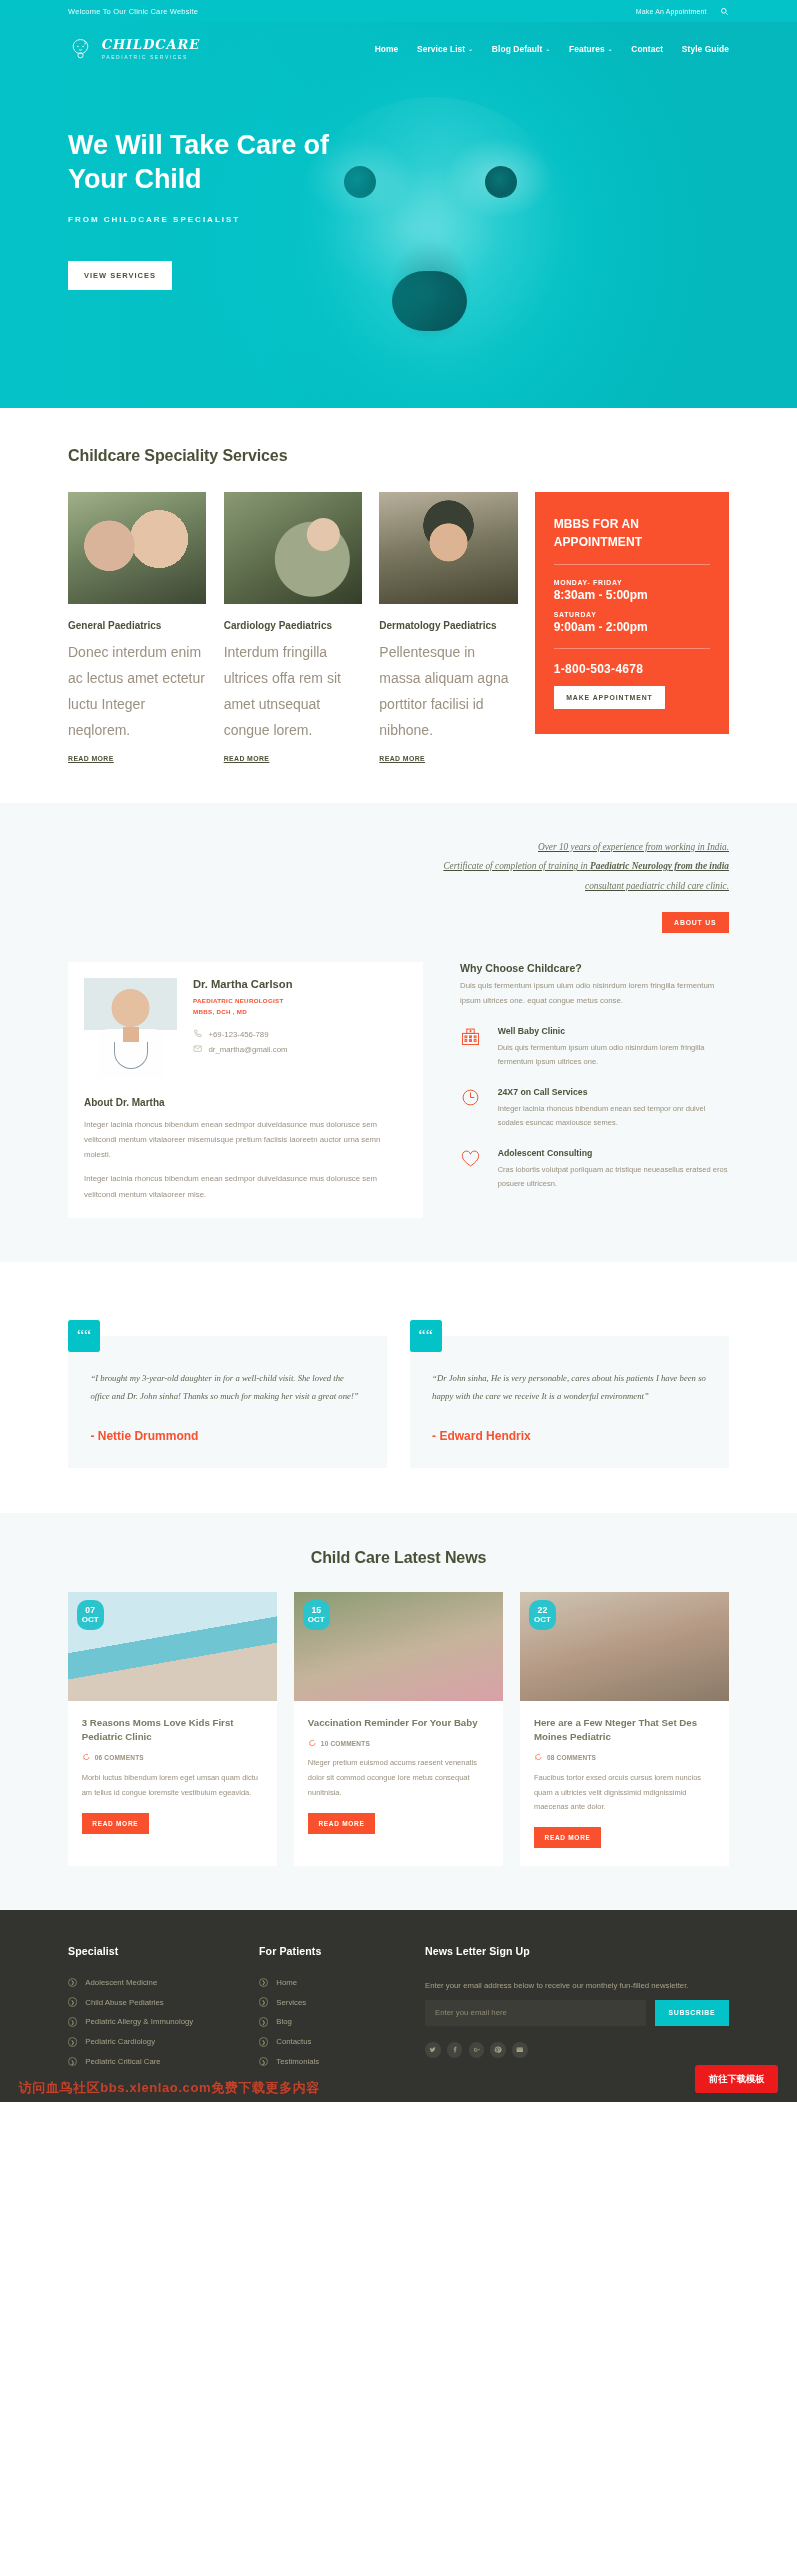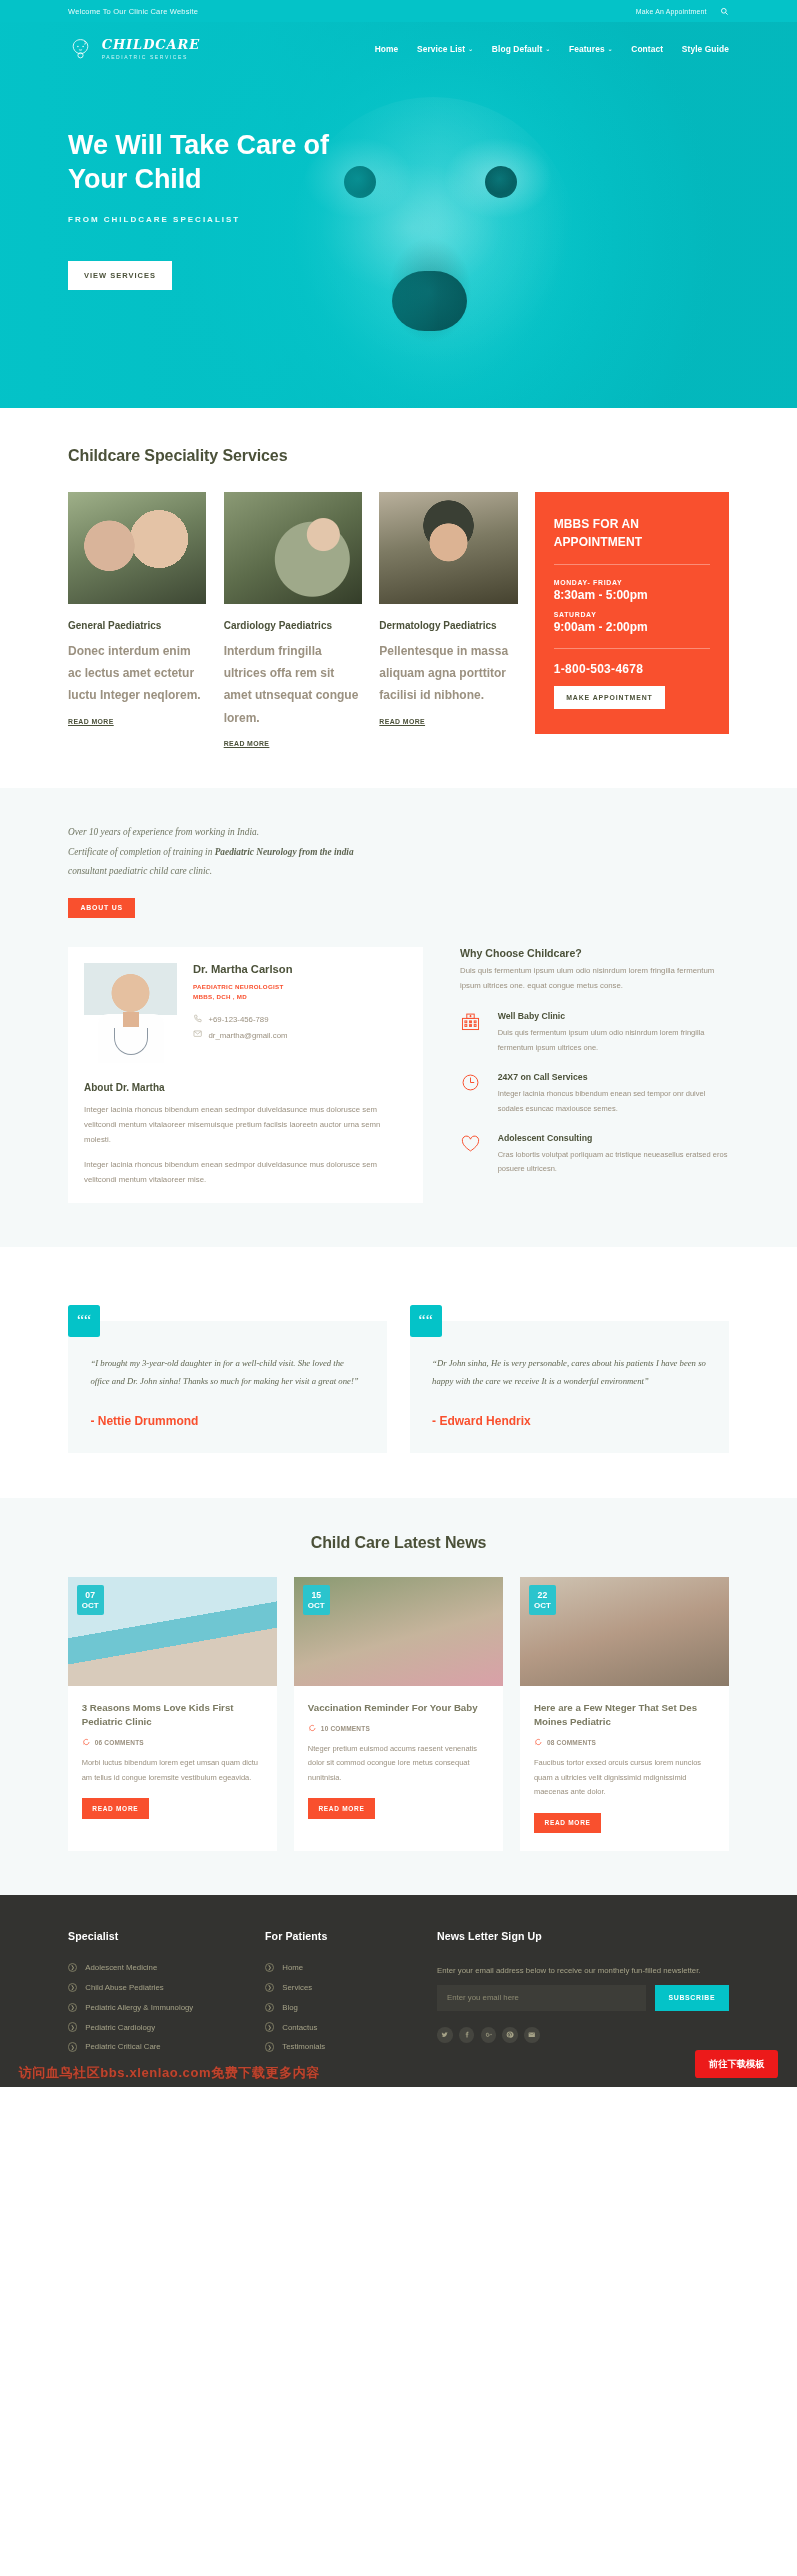--- a/index.html
+++ b/index.html
@@ -126,41 +126,41 @@
       linear-gradient(160deg,#9fb089 0%, #6e7f5d 45%, #3d4733 100%); }
   .ph2 { background:
       radial-gradient(circle at 72% 38%, #e3c6ab 0 16px, transparent 17px),
       radial-gradient(circle at 64% 60%, #9fa98a 0 37px, transparent 38px),
       linear-gradient(150deg,#8b9a75 0%, #5d6c4b 50%, #343d29 100%); }
   .ph3 { background:
       radial-gradient(circle at 50% 45%, #dcb393 0 18.7px, transparent 19.3px),
       radial-gradient(circle at 50% 30%, #3a3f34 0 25px, transparent 25.5px),
       linear-gradient(170deg,#b9b09c 0%, #7d7a63 45%, #45422f 100%); }
   .svc-name { font-size: 10px; font-weight: 700; color: #4b5139; margin-top: 16px; }
-  .svc-desc { font-size: 12px; color: #9b9180; line-height: 1.85; margin-top: 8.7px; font-weight: bold; }
+  .svc-desc { font-size: 14px; color: #9b9180; line-height: 1.85; margin-top: 8.7px; }
   .read-more {
     display: inline-block; margin-top: 11.2px;
     font-size: 6.9px; font-weight: 700; letter-spacing: 0.4px;
     color: #4b5139; text-decoration: underline;
   }
   .appt-card { background: #f9502e; color: #fff; padding: 22.4px 18.7px 25px; }
   .appt-title { font-size: 12px; font-weight: 700; line-height: 1.5; letter-spacing: 0.1px; }
   .appt-hr { height:0.6px; background: rgba(255,255,255,.35); margin: 13.7px 0; }
   .appt-day { font-size: 6.9px; font-weight: 700; letter-spacing: 0.7px; margin-top: 8.7px;}
   .appt-time { font-size: 12px; font-weight: 700; margin-top: 2.5px; }
   .appt-phone { font-size: 12px; font-weight: 700; letter-spacing: 0.3px; }
   .btn-appt {
     display:inline-block; margin-top: 10px; background:#fff; color:#4b5139;
     font-size: 6.9px; font-weight: 700; letter-spacing: 0.9px;
     padding: 8px 12.5px; text-decoration:none;
   }
 
   
   .about { background: #f5f9f9; padding: 35px 0 44px; }
-  .about-intro { text-align:left; }
+  .about-intro { text-align:right;text-decoration:underline; }
   .about-intro p {
     font-family: "Liberation Serif", serif;
     font-style: italic; font-size: 9.3px; color: #6f7561;
     line-height: 2.1;
   }
   .about-intro p b { font-weight: 700; color:#5d6450; }
   .btn-orange {
     display:inline-block; margin-top: 16px; background:#f9502e; color:#fff;
     font-size: 6.9px; font-weight: 700; letter-spacing:0.8px;
     padding: 6.9px 12.5px; text-decoration:none;
@@ -214,40 +214,40 @@
   
   .news { background:#f5f9f9; padding: 36px 0 44px; }
   .news-grid { display:grid; grid-template-columns:repeat(3,1fr); gap:0 17.4px; margin-top: 25px; }
   .news-card { background:#fff; }
   .news-img { height: 109px; position:relative; }
   .ni1 { background: linear-gradient(170deg,#cde8ee 0 42%, #6fc6d2 42% 60%, #d8cbbb 60% 100%); }
   .ni2 { background: linear-gradient(165deg,#8a9a72 0%, #c6b49c 55%, #d9a0a8 100%); }
   .ni3 { background: linear-gradient(165deg,#cfc4b3 0%, #b59a85 50%, #8a7a68 100%); }
   .date-badge {
     position:absolute; left:8.7px; top:8.7px; width:27px; padding:4.4px 0;
-    background:#2bc4cd; color:#fff; text-align:center; border-radius:2px;
+    background:#2bc4cd; color:#fff; text-align:center; border-radius:10px;
     font-weight:700; line-height:1.25;
   }
   .date-badge .d { font-size: 8.7px; }
   .date-badge .m { font-size: 8px; }
   .news-body { padding: 15px 13.7px 17.4px; }
   .news-title { font-size:9.7px; font-weight:700; color:#7b7a62; line-height:1.5; }
   .news-meta { display:flex; align-items:center; gap:5px; margin-top:8.7px; }
   .news-meta svg { width:8px; height:8px; color:#f9502e; }
   .news-meta span { font-size:6.5px; font-weight:700; color:#9b9180; letter-spacing:0.2px; }
   .news-desc { font-size:7.5px; color:#9b9180; line-height:1.95; margin-top:8.7px; }
   .btn-read {
     display:inline-block; margin-top:12.5px; background:#f9502e; color:#fff;
     font-size:6.5px; font-weight:700; letter-spacing:0.7px;
     padding:6.9px 10.6px; text-decoration:none;
   }
 
   
   .footer { background:#333330; color:#b4b095; padding: 35px 0 25px; position: relative;}
-  .foot-grid { display:grid; grid-template-columns: 187px 162px 1fr; gap: 0 10px; }
+  .foot-grid { display:grid; grid-template-columns: 187px 162px 1fr; gap: 0 4px; }
   .foot-h { color:#fff; font-size:10.6px; font-weight:700; letter-spacing:0.1px; }
   .foot-list { list-style:none; margin-top: 21px; }
   .foot-list li { display:flex; align-items:center; gap:8px; margin-bottom: 10.6px; }
   .foot-chev {
     width:9.3px; height:9.3px; border:0.6px solid #7c7a62; border-radius:50%;
     display:flex; align-items:center; justify-content:center;
     color:#9a9779; font-size:5px; flex:none;
   }
   .foot-list a { color:#a5a287; font-size:7.8px; text-decoration:none; }
   .news-sub { font-size:7.8px; color:#a5a287; margin-top: 24px; }

